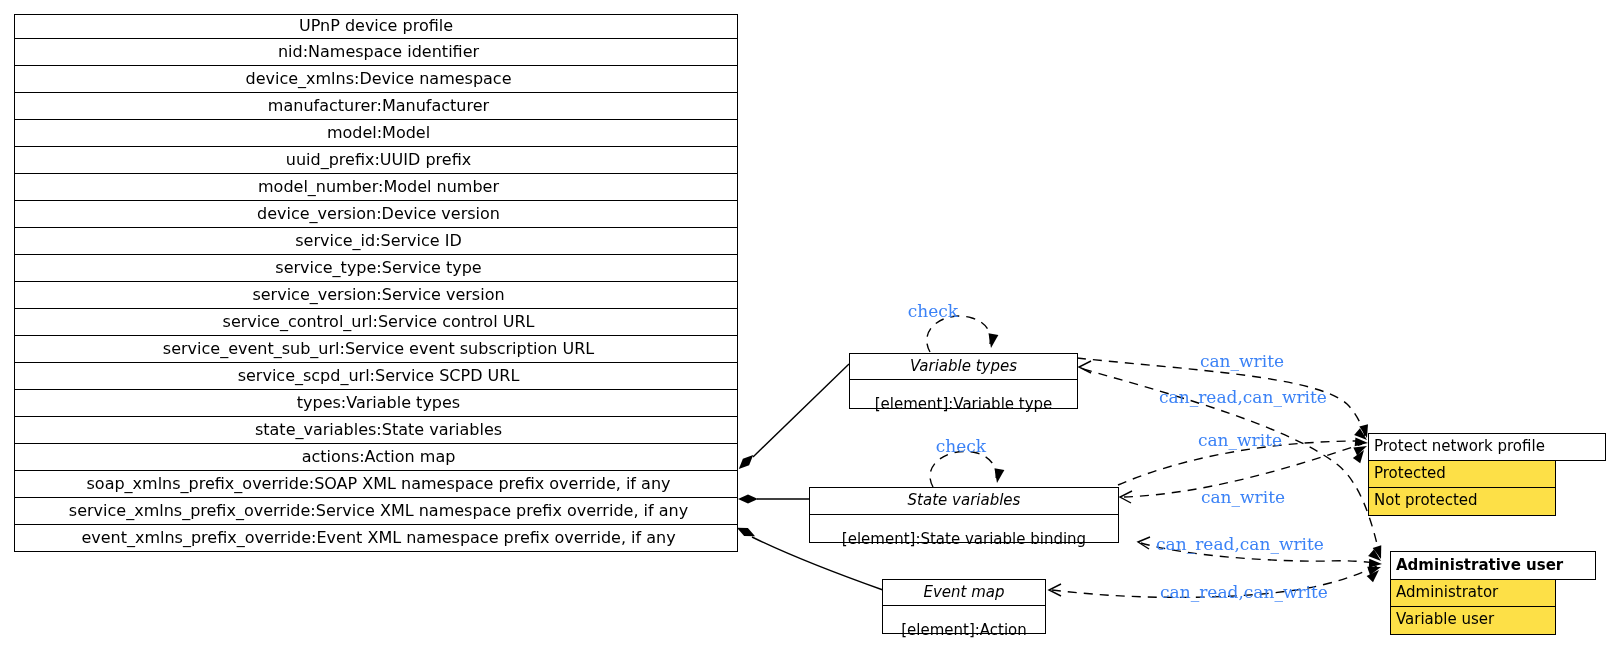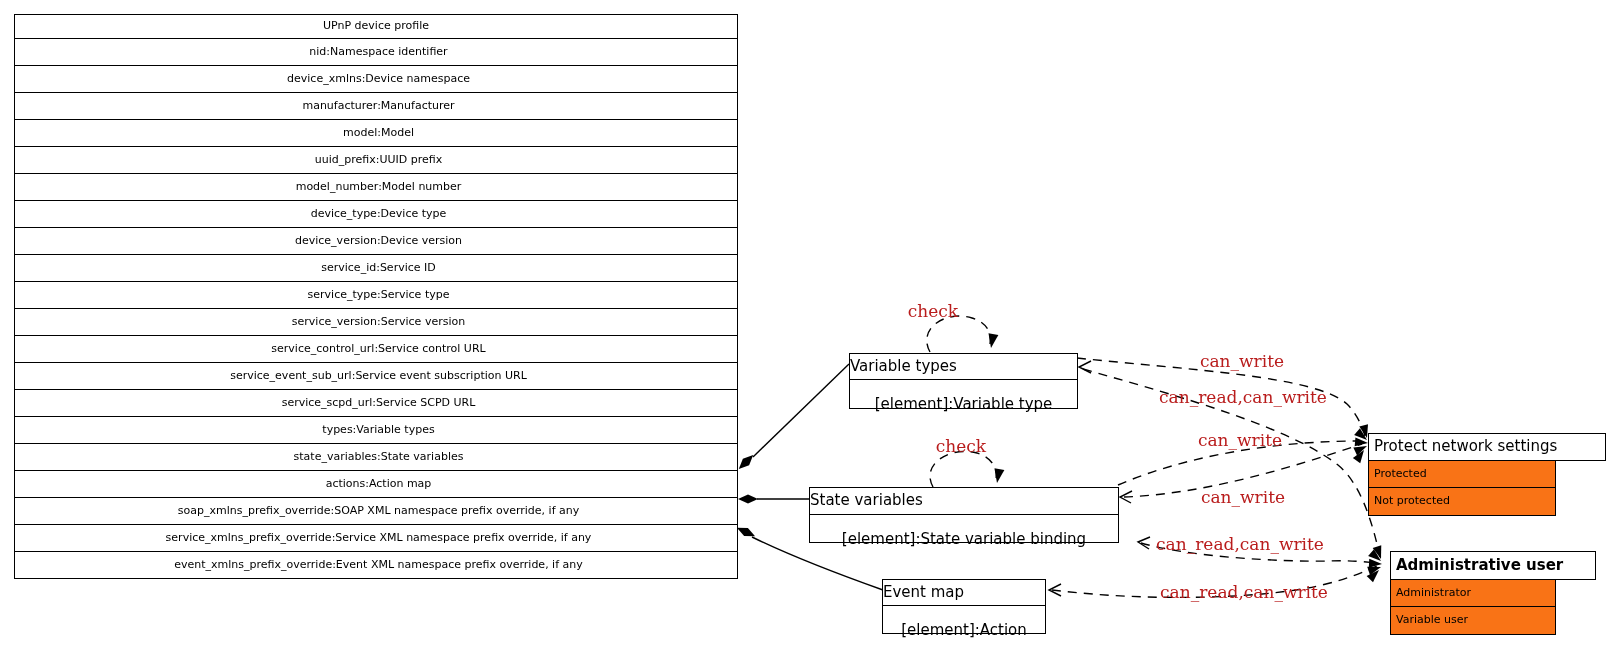--- a/index.html
+++ b/index.html
@@ -2,40 +2,40 @@
 <html><head>
 <meta charset="utf-8">
 <style>
   html,body{margin:0;padding:0;background:#ffffff;}
   .stage{position:relative;width:1620px;height:646px;background:#ffffff;
          font-family:"DejaVu Sans","Liberation Sans",sans-serif;color:#000;overflow:hidden;}
   svg.edges{position:absolute;left:0;top:0;}
 
   
   .table{position:absolute;left:14px;top:14px;width:724px;border:1.5px solid #000;
-         box-sizing:border-box;background:#fff;font-size:11px;}
+         box-sizing:border-box;background:#fff;font-size:16px;}
   .t-header{height:23px;line-height:22px;text-align:center;box-sizing:border-box;}
   .t-row{height:27px;line-height:25px;border-top:1.5px solid #000;box-sizing:border-box;
          padding-left:5px;white-space:nowrap;overflow:hidden;text-align:center;}
 
   
   .node{position:absolute;border:1.5px solid #000;box-sizing:border-box;background:#fff;font-size:15px;}
-  .n-header{text-align:left;border-bottom:1.5px solid #000;box-sizing:border-box;white-space:nowrap;}
+  .n-header{text-align:center;border-bottom:1.5px solid #000;box-sizing:border-box;white-space:nowrap;font-style:italic;}
   .n-body{text-align:center;box-sizing:border-box;white-space:nowrap;margin-top:11px;}
 
   
   .enum-header{position:absolute;border:1.5px solid #000;box-sizing:border-box;background:#fff;
                font-size:15px;padding-left:5px;white-space:nowrap;}
-  .enum-body{position:absolute;border:1.5px solid #000;box-sizing:border-box;background:#f97316;font-size:11px;}
+  .enum-body{position:absolute;border:1.5px solid #000;box-sizing:border-box;background:#fde047;font-size:15px;}
   .enum-row{height:27px;line-height:25px;padding-left:5px;box-sizing:border-box;white-space:nowrap;}
   .enum-row.first{border-bottom:1.5px solid #000;}
 
   
   .elabel{position:absolute;transform:translate(-50%,-50%);white-space:nowrap;
-          font-family:"DejaVu Serif","Liberation Serif",serif;font-size:17px;color:#b91c1c;}
+          font-family:"DejaVu Serif","Liberation Serif",serif;font-size:17px;color:#3b82f6;}
 </style>
 </head>
 <body>
 
 <div class="stage">
 
   <svg class="edges" width="1620" height="646">
     <g stroke="#000" stroke-width="1.4" fill="none">
 
       <path d="M753,457 L849,364"></path>
@@ -82,21 +82,20 @@
   </svg>
 
   <div class="table">
     <div class="t-header">UPnP device profile</div>
     <div class="t-row">nid:Namespace identifier</div>
     <div class="t-row">device_xmlns:Device namespace</div>
     <div class="t-row">manufacturer:Manufacturer</div>
     <div class="t-row">model:Model</div>
     <div class="t-row">uuid_prefix:UUID prefix</div>
     <div class="t-row">model_number:Model number</div>
-    <div class="t-row">device_type:Device type</div>
     <div class="t-row">device_version:Device version</div>
     <div class="t-row">service_id:Service ID</div>
     <div class="t-row">service_type:Service type</div>
     <div class="t-row">service_version:Service version</div>
     <div class="t-row">service_control_url:Service control URL</div>
     <div class="t-row">service_event_sub_url:Service event subscription URL</div>
     <div class="t-row">service_scpd_url:Service SCPD URL</div>
     <div class="t-row">types:Variable types</div>
     <div class="t-row">state_variables:State variables</div>
     <div class="t-row">actions:Action map</div>
@@ -113,21 +112,21 @@
   <div class="node" style="left:809px;top:487px;width:310px;height:56px;">
     <div class="n-header" style="height:27px;line-height:25px;">State variables</div>
     <div class="n-body" style="height:26px;line-height:26px;">[element]:State variable binding</div>
   </div>
 
   <div class="node" style="left:882px;top:579px;width:164px;height:55px;">
     <div class="n-header" style="height:26px;line-height:24px;">Event map</div>
     <div class="n-body" style="height:26px;line-height:26px;">[element]:Action</div>
   </div>
 
-  <div class="enum-header" style="left:1368px;top:433px;width:238px;height:28px;line-height:25px;">Protect network settings</div>
+  <div class="enum-header" style="left:1368px;top:433px;width:238px;height:28px;line-height:25px;">Protect network profile</div>
   <div class="enum-body" style="left:1368px;top:459.5px;width:188px;">
     <div class="enum-row first">Protected</div>
     <div class="enum-row">Not protected</div>
   </div>
 
   <div class="enum-header" style="left:1390px;top:551px;width:206px;height:29px;line-height:26px;font-weight:bold;">Administrative user</div>
   <div class="enum-body" style="left:1390px;top:578.5px;width:166px;">
     <div class="enum-row first">Administrator</div>
     <div class="enum-row">Variable user</div>
   </div>

